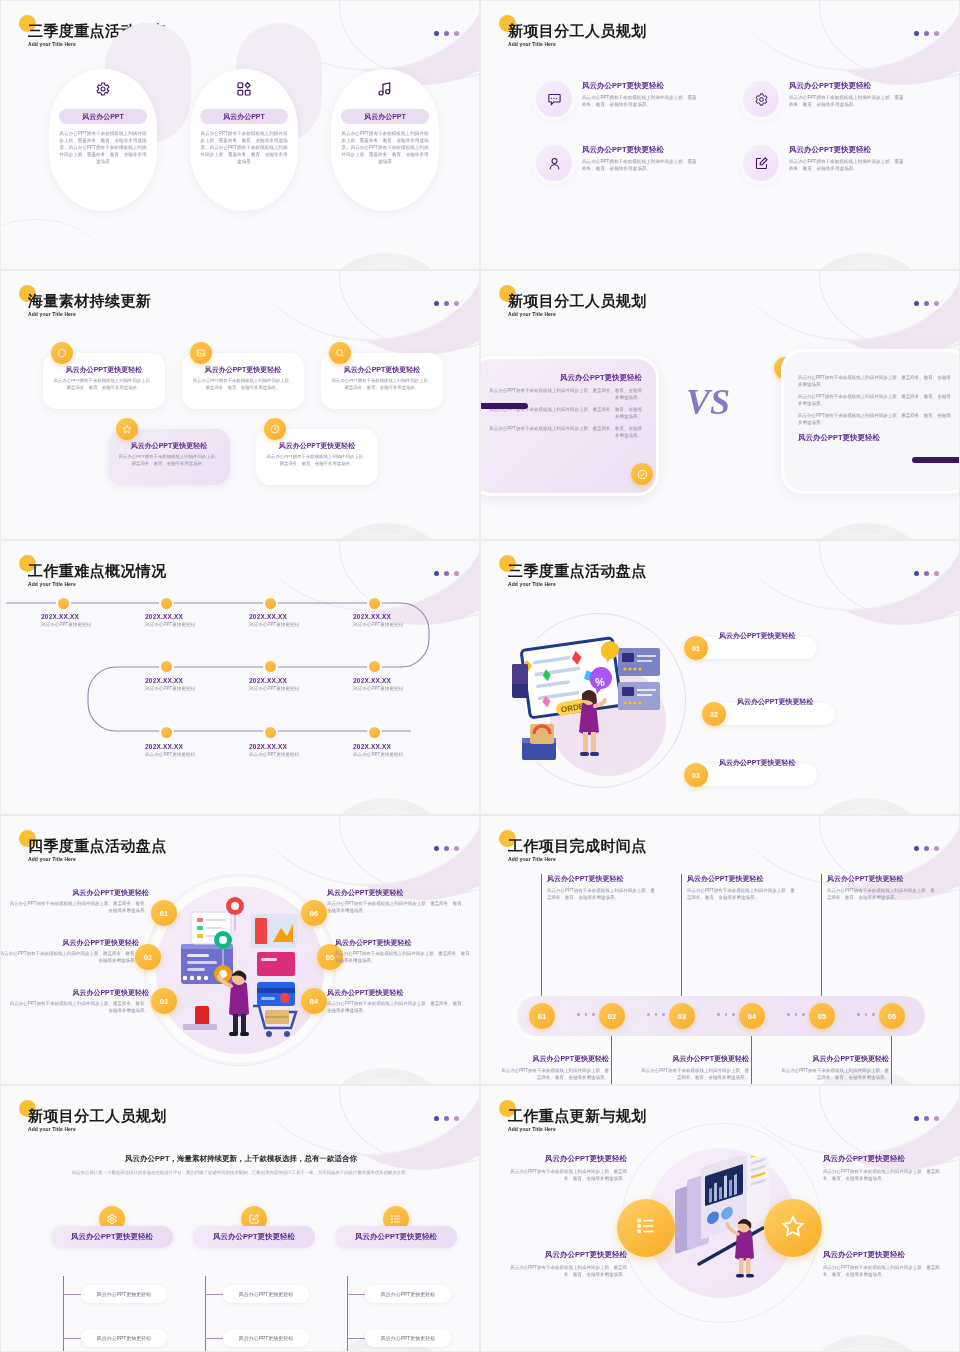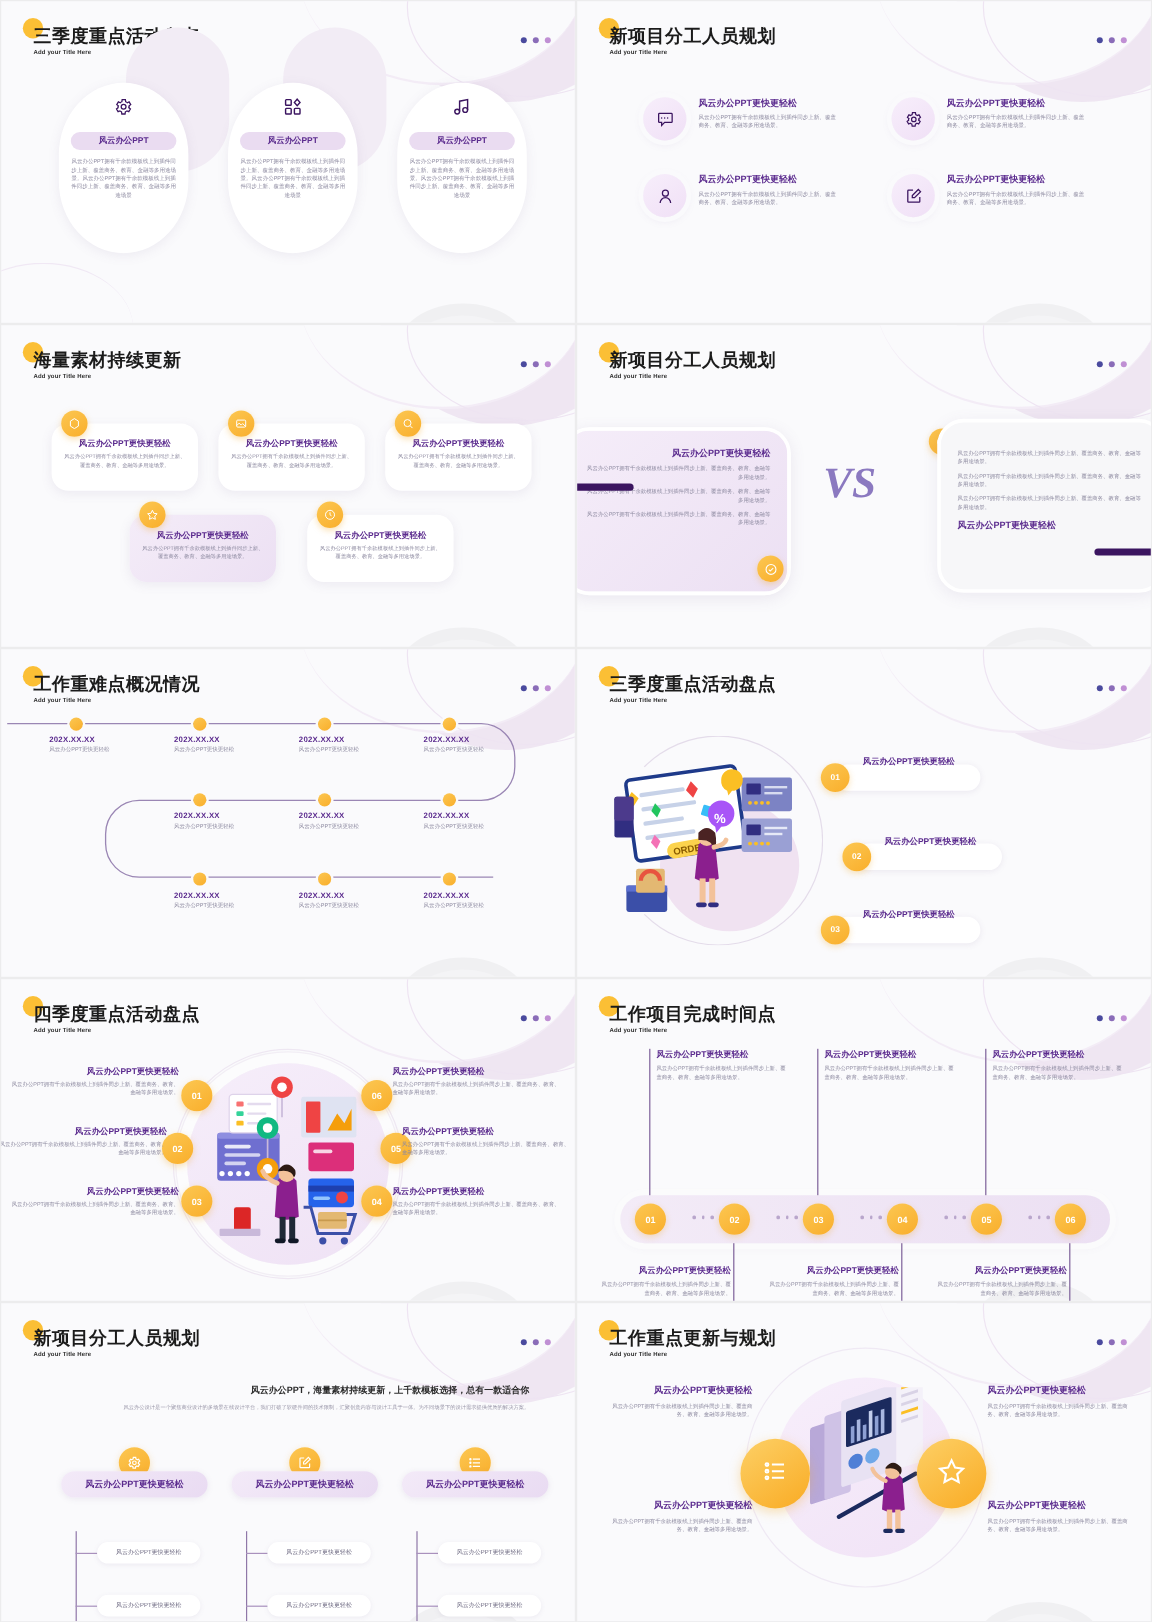--- a/index.html
+++ b/index.html
@@ -246,21 +246,21 @@
     box-shadow:0 2px 5px rgba(240,170,40,.3);
   }
   .s8-stem{position:absolute; width:1.2px; background:#7d6099;}
   .s8-blk{position:absolute; width:112px;}
   .s8-h{font-size:7px;color:#5b2b8e;font-weight:bold;}
   .s8-b{font-size:4.5px;color:#8d8aa0;line-height:1.6;margin-top:3px;}
   .s8-dots{position:absolute; top:197px; display:flex; gap:5px;}
   .s8-dots i{width:2.5px;height:2.5px;border-radius:50%;background:#b9a6cc;display:block;}
 
   
-  .s9-lead{position:absolute; left:40px; top:68px; width:400px; text-align:right;}
+  .s9-lead{position:absolute; left:40px; top:68px; width:400px; text-align:center;}
   .s9-lead-h{font-size:7.5px; font-weight:bold; color:#2b2b2b;}
   .s9-lead-b{font-size:4.4px; color:#9a97a9; margin-top:5px; line-height:1.65;}
   .s9-col{position:absolute; width:122px;}
   .s9-icon{
     width:26px;height:26px;border-radius:50%; margin:0 auto;
     background:linear-gradient(145deg,#fcc752,#f9ae2b);
     display:flex;align-items:center;justify-content:center;color:#fff;
     box-shadow:0 2px 6px rgba(240,170,40,.3);
   }
   .s9-head{

